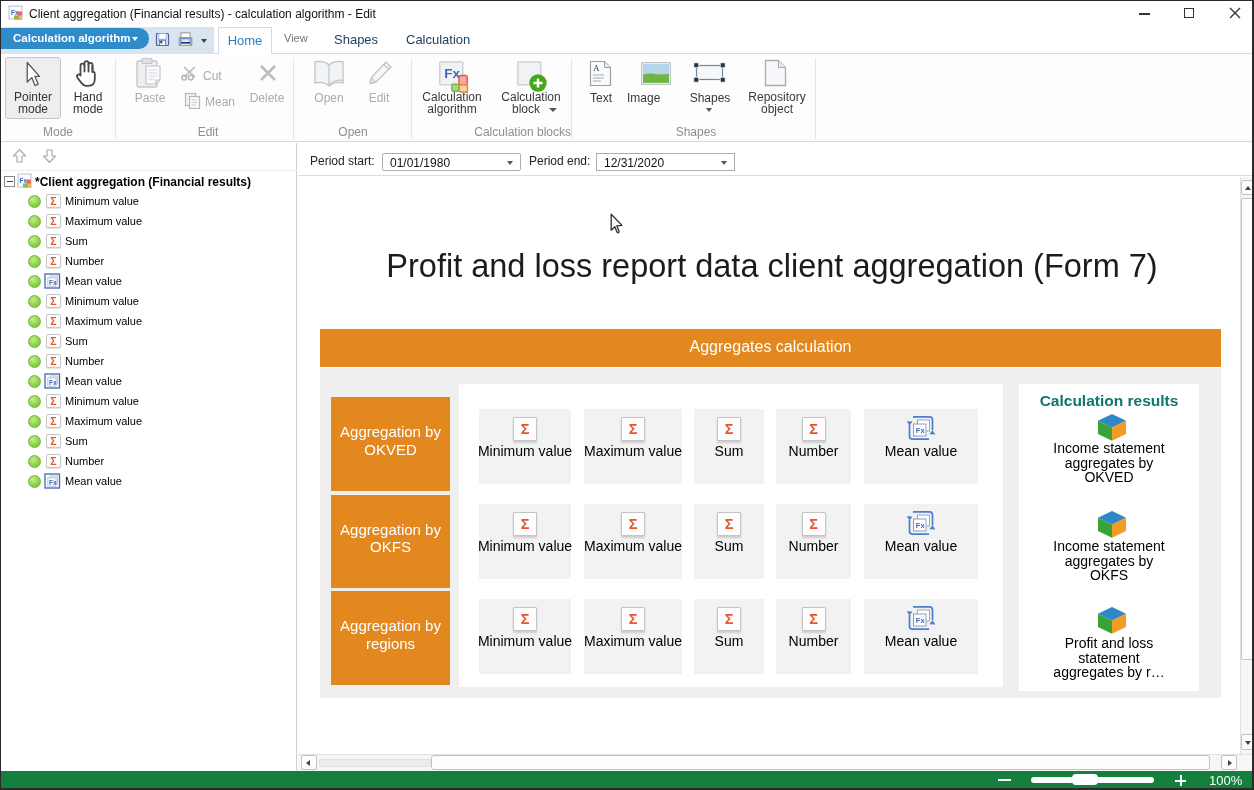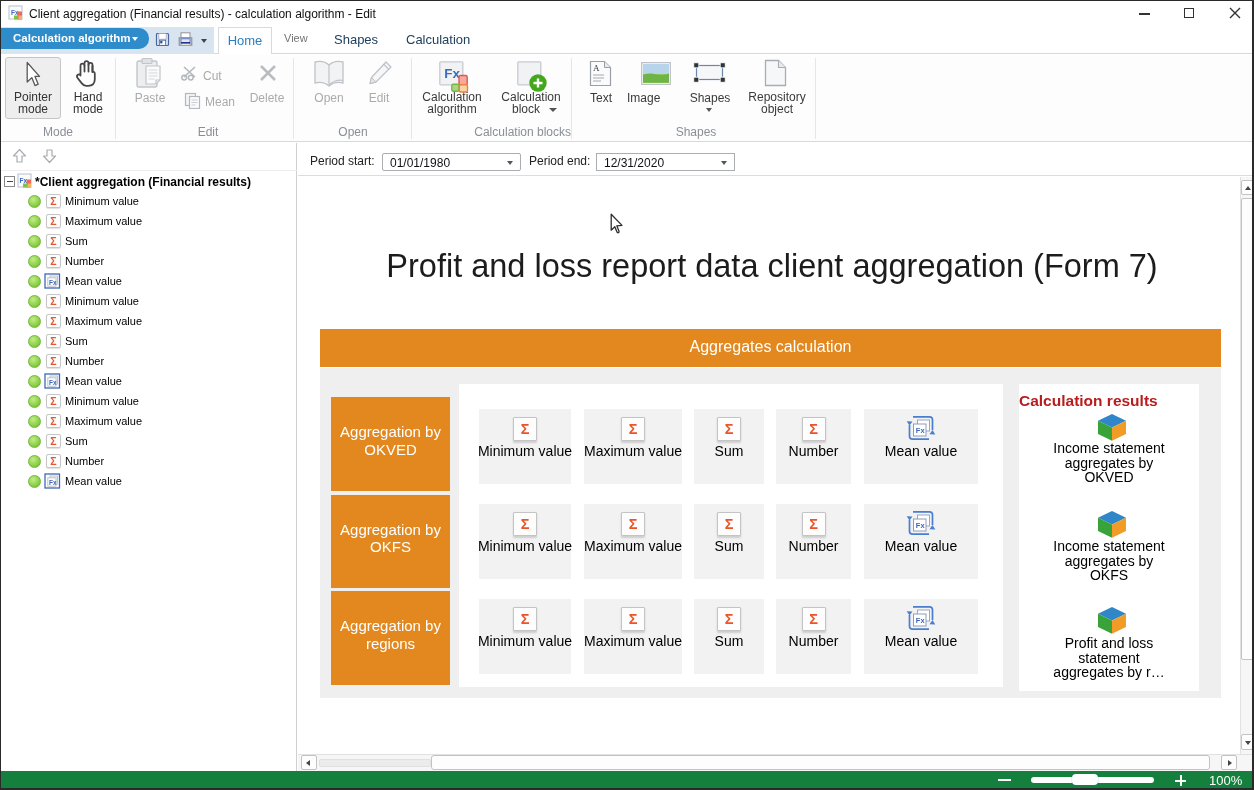--- a/index.html
+++ b/index.html
@@ -373,21 +373,21 @@
         <path d="M4.5,11.5 L1.7,7.2 L7.5,7.6 Z" fill="#4a7ed0"></path>
         <path d="M27.5,16 L30.3,20.6 L24.5,20.2 Z" fill="#4a7ed0"></path>
         <rect x="12.5" y="6" width="12" height="11" fill="#fff" stroke="#9aa7c2" stroke-width="1"></rect>
         <rect x="8.5" y="10" width="12.5" height="12" fill="#fff" stroke="#8e9cba" stroke-width="1"></rect>
         <text x="10.8" y="19.3" font-size="7.5" font-weight="bold" fill="#3e68b8" font-family="Liberation Sans">Fx</text>
       </svg>
       <div class="abs" style="left:-8px;top:34px;width:130px;text-align:center;font-size:14px;color:#000">Mean value</div>
     </div>
 
   <div class="abs" style="left:721px;top:207px;width:180px;height:307px;background:#fff">
-    <div class="abs" style="left:0;top:8px;width:180px;text-align:left;font-size:15.5px;font-weight:bold;color:#b91c1c">Calculation results</div>
+    <div class="abs" style="left:0;top:8px;width:180px;text-align:center;font-size:15.5px;font-weight:bold;color:#0f766e">Calculation results</div>
     <svg class="ic cube" style="left:78px;top:30px" width="30" height="27" viewBox="0 0 30 27">
         <polygon points="15,0 29,6.7 15,13.4 1,6.7" fill="#2f86c8"></polygon>
         <polygon points="1,6.7 15,13.4 15,26.8 1,20.1" fill="#39a339"></polygon>
         <polygon points="15,13.4 29,6.7 29,20.1 15,26.8" fill="#f09c26"></polygon>
       </svg>
     <div class="abs rtxt" style="top:57px">Income statement<br>aggregates by<br>OKVED</div>
     <svg class="ic cube" style="left:78px;top:127px" width="30" height="27" viewBox="0 0 30 27">
         <polygon points="15,0 29,6.7 15,13.4 1,6.7" fill="#2f86c8"></polygon>
         <polygon points="1,6.7 15,13.4 15,26.8 1,20.1" fill="#39a339"></polygon>
         <polygon points="15,13.4 29,6.7 29,20.1 15,26.8" fill="#f09c26"></polygon>

